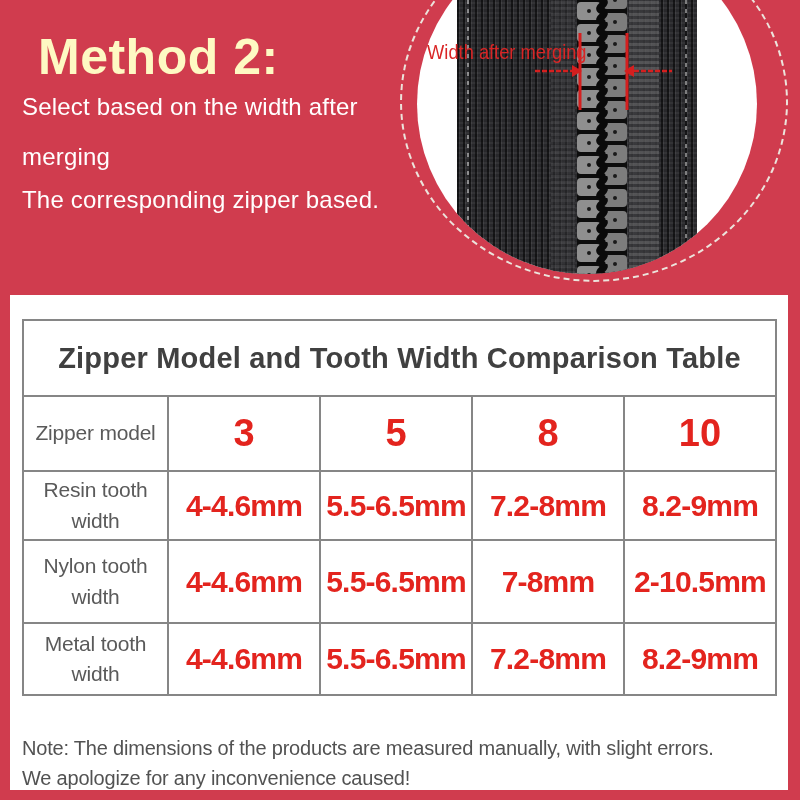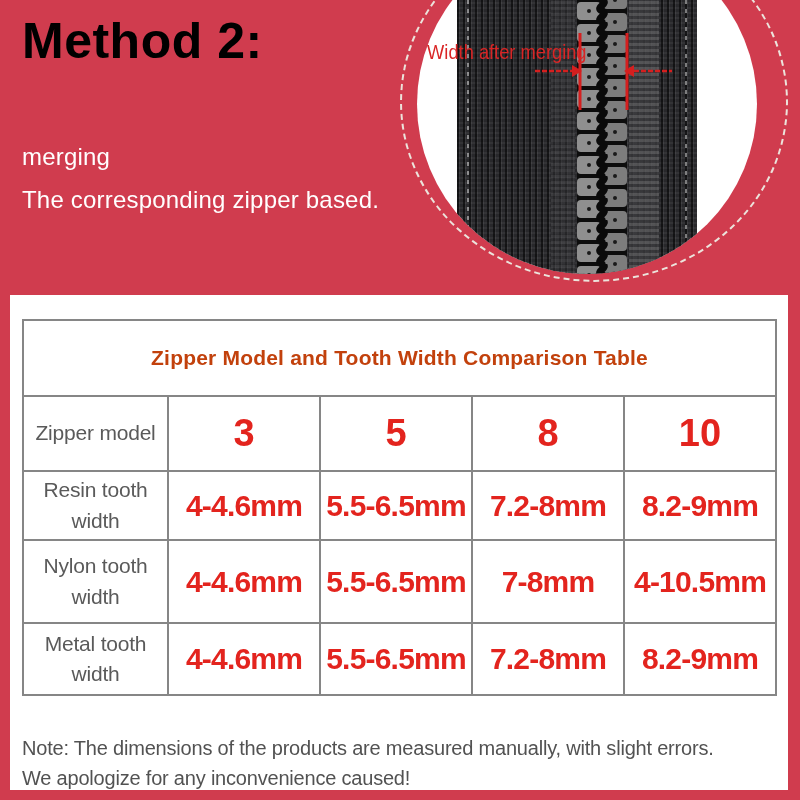--- a/index.html
+++ b/index.html
@@ -5,22 +5,22 @@
   html,body{margin:0;padding:0;background:#d03c4e;}
   *{box-sizing:border-box;}
   .stage{
     position:relative;width:800px;height:800px;overflow:hidden;
     background:#d03c4e;
     font-family:"Liberation Sans","DejaVu Sans",sans-serif;
   }
 
   
   .hero{position:absolute;inset:0;height:295px;}
-  .m-title{position:absolute;left:22px;top:12px;margin:0;
-    font-size:50px;font-weight:bold;color:#000000;letter-spacing:.5px;}
+  .m-title{position:absolute;left:22px;top:12px;margin:16px;
+    font-size:50px;font-weight:bold;color:#fef9c3;letter-spacing:.5px;}
   .m-line{position:absolute;left:22px;margin:0;font-size:24px;color:#ffffff;
     font-weight:normal;letter-spacing:.2px;}
   .m1{top:93px;} .m2{top:143px;} .m3{top:186px;}
 
   .ring{position:absolute;left:400px;top:-78px;width:388px;height:360px;
     border:2px dashed #ece4dc;border-radius:50%;}
   .photo{position:absolute;left:417px;top:-66px;width:340px;height:340px;
     border-radius:50%;background:#ffffff;overflow:hidden;}
   .tape{position:absolute;left:40px;top:0;width:240px;height:100%;
     background-color:#28282b;
@@ -40,34 +40,35 @@
   .ann{position:absolute;left:405px;top:40px;width:170px;margin:0;
     font-size:21px;color:#d92525;text-align:right;white-space:nowrap;
     transform:scaleX(.87);transform-origin:right center;}
 
   
   .panel{position:absolute;left:10px;top:295px;width:778px;height:495px;background:#ffffff;}
   table.cmp{position:absolute;left:12px;top:24px;width:753px;
     border-collapse:collapse;table-layout:fixed;}
   table.cmp th,table.cmp td{border:2px solid #868686;text-align:center;vertical-align:middle;padding:0;}
   .r-title{height:76px;} .r-model{height:75px;border-radius:14px;} .r-resin{height:69px;} .r-nylon{height:83px;margin-left:41px;} .r-metal{height:72px;}
-  th.ttl{font-size:21px;font-weight:bold;color:#c2410c;letter-spacing:.2px;margin-left:47px;}
+  th.ttl{font-size:29px;font-weight:bold;color:#404040;letter-spacing:.2px;margin-left:47px;}
   td.lbl{font-size:21px;color:#5a5a5a;line-height:1.45;padding:0 8px;letter-spacing:-.2px;}
   td.val{color:#e3241e;font-weight:bold;font-size:30px;letter-spacing:-.8px;}
   .r-model td.val{font-size:38px;letter-spacing:0;}
   .note{position:absolute;left:12px;top:438px;width:753px;text-align:left;
     color:#525252;font-size:20px;line-height:30px;letter-spacing:-.2px;}
 </style>
 </head>
 <body>
 
 <div class="stage">
 
   <section class="hero">
     <h1 class="m-title">Method 2:</h1>
+    <p class="m-line m1">Select based on the width after</p>
     <p class="m-line m2">merging</p>
     <p class="m-line m3">The corresponding zipper based.</p>
 
     <div class="ring"></div>
 
     <div class="photo">
       <div class="tape">
         <div class="stitch s1"></div>
         <div class="stitch s2"></div>
         <svg class="teeth" width="50" height="340" viewBox="0 0 50 340" xmlns="http://www.w3.org/2000/svg">
@@ -124,21 +125,21 @@
           <td class="val">4-4.6mm</td>
           <td class="val">5.5-6.5mm</td>
           <td class="val">7.2-8mm</td>
           <td class="val">8.2-9mm</td>
         </tr>
         <tr class="r-nylon">
           <td class="lbl">Nylon tooth width</td>
           <td class="val">4-4.6mm</td>
           <td class="val">5.5-6.5mm</td>
           <td class="val">7-8mm</td>
-          <td class="val">4-10.5mm</td>
+          <td class="val">2-10.5mm</td>
         </tr>
         <tr class="r-metal">
           <td class="lbl">Metal tooth width</td>
           <td class="val">4-4.6mm</td>
           <td class="val">5.5-6.5mm</td>
           <td class="val">7.2-8mm</td>
           <td class="val">8.2-9mm</td>
         </tr>
       </tbody>
     </table>

